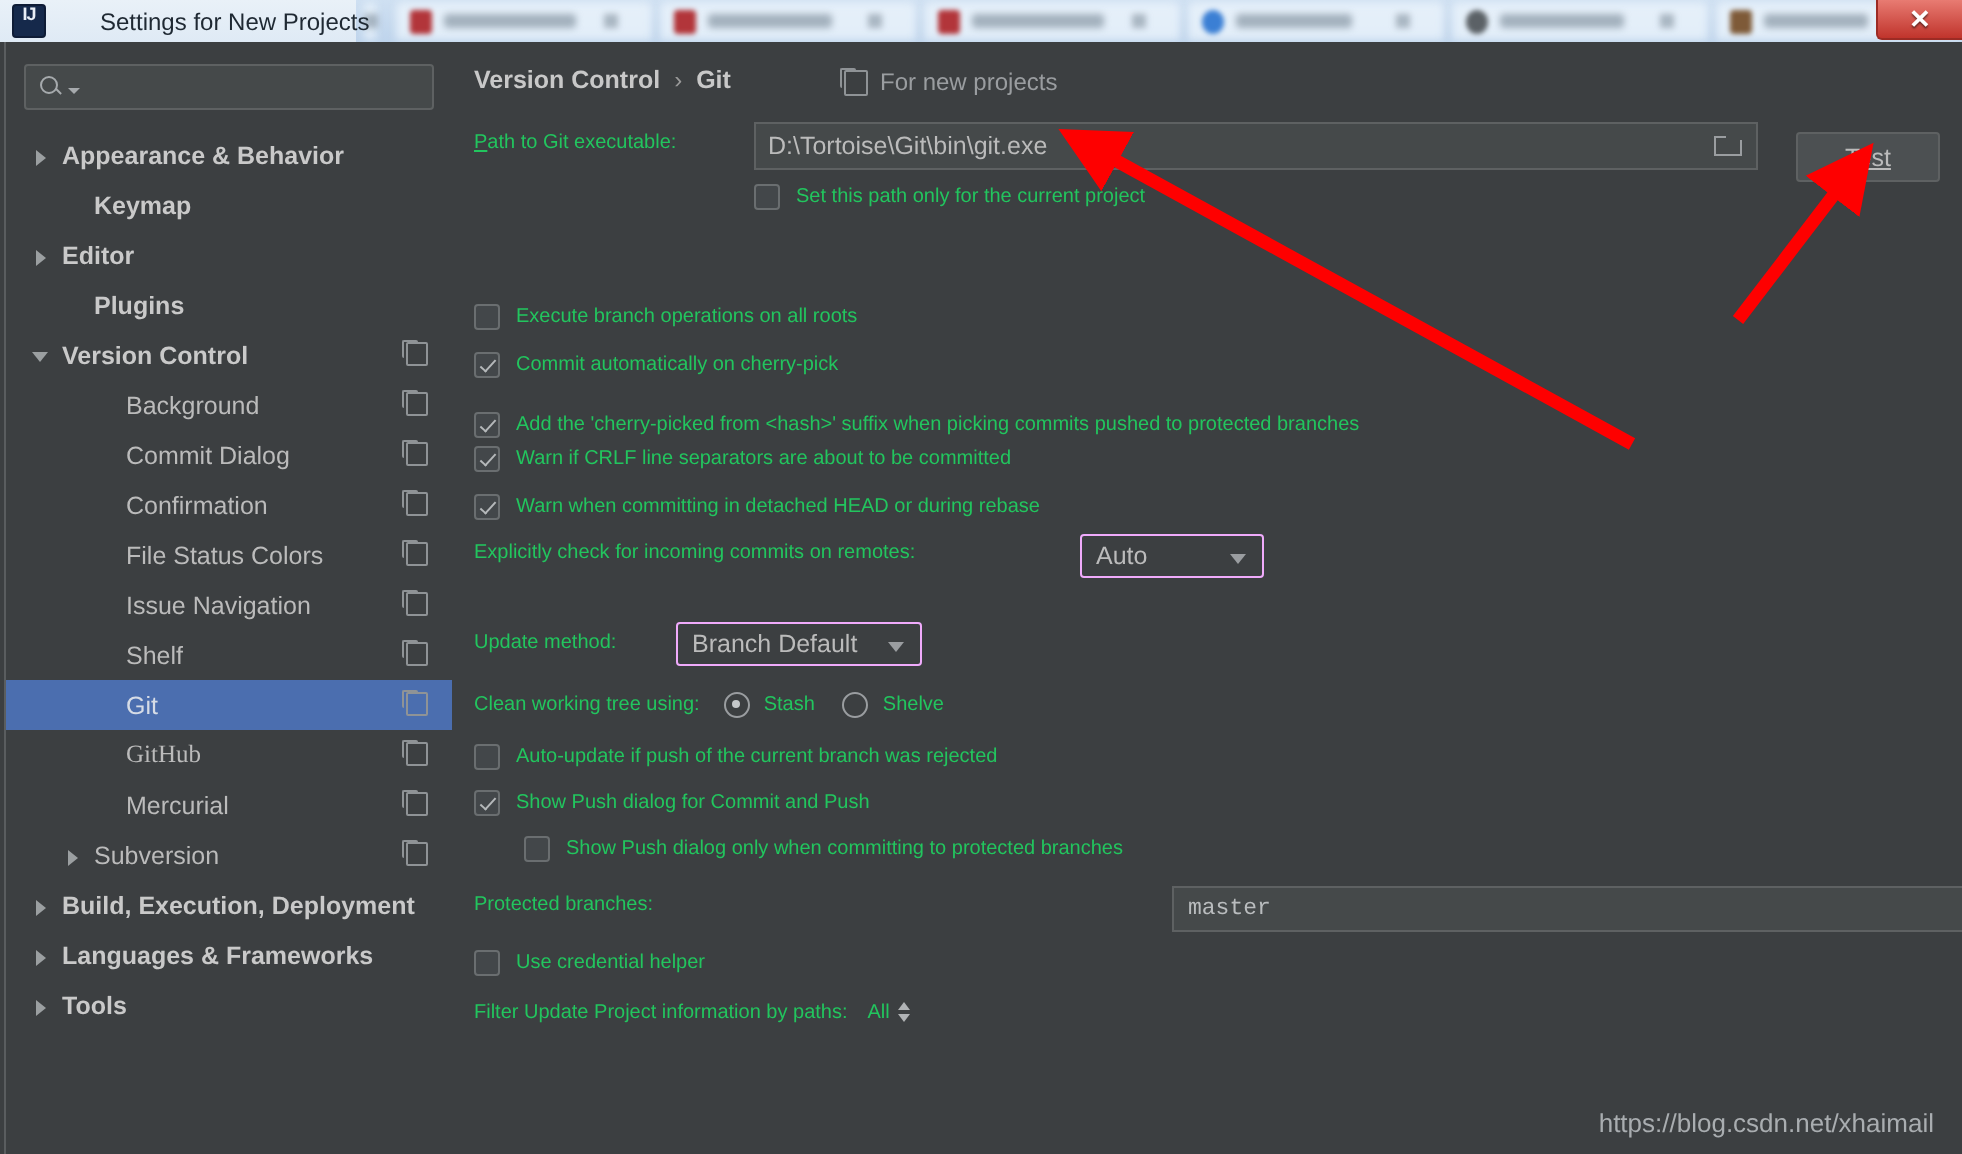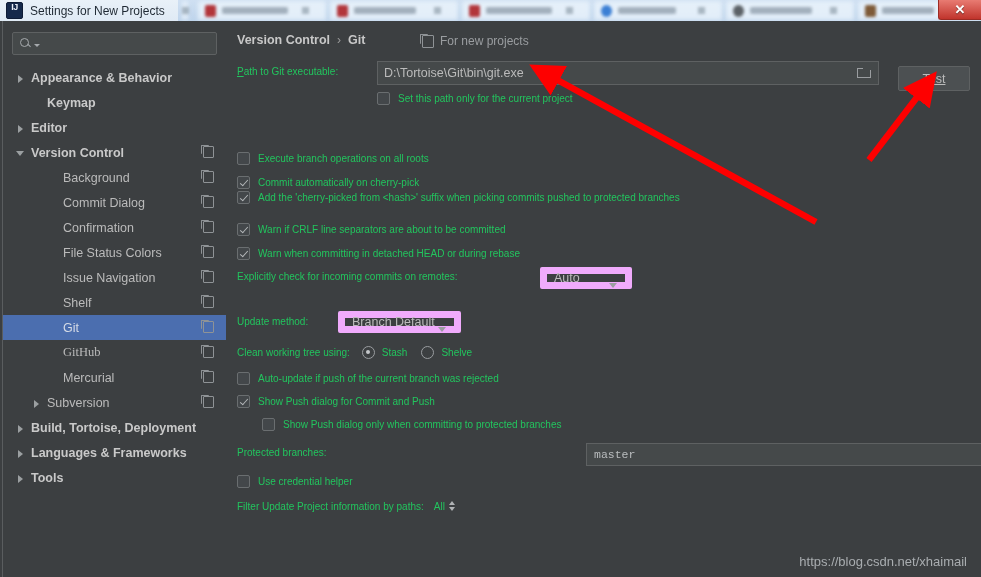--- a/index.html
+++ b/index.html
@@ -61,20 +61,21 @@
   }
 
   
   .titlebar {
     position: absolute; left: 0; top: 0;
     width: 178px; height: 21px;
     background: linear-gradient(#e9f1f8, #dfeaf5);
     display: flex; align-items: center;
     padding-left: 6px;
     box-sizing: border-box;
+    gap: 20px;
   }
   .ij-logo {
     width: 15px; height: 15px;
     background: #15294b;
     border: 1px solid #0e1c36;
     border-radius: 2px;
     position: relative; flex: none;
     margin-right: 7px;
   }
   .ij-logo::before {
@@ -324,21 +325,21 @@
     position: absolute; left: 3px; top: 3px;
     width: 4.4px; height: 4.4px;
     border-radius: 50%;
     background: #c5c8ca;
   }
 
   
   .combo {
     height: 22px;
     background: #3c3f41;
-    border: 7px solid #f0abfc;
+    border: 1px solid #f0abfc;
     border-radius: 2px;
     box-sizing: border-box;
     display: flex; align-items: center;
     padding-left: 7px;
     color: #bbbbbb; font-size: 12.5px;
     position: relative;
   }
   .combo-caret {
     position: absolute; right: 8px; top: 9px;
     width: 0; height: 0;
@@ -454,20 +455,24 @@
             <span class="tree-label">Appearance &amp; Behavior</span>
           </div>
           <div class="tree-row bold" style="padding-left: 30px;">
             <span class="arrow"></span>
             <span class="tree-label">Keymap</span>
           </div>
           <div class="tree-row bold" style="padding-left: 14px;">
             <span class="arrow right"></span>
             <span class="tree-label">Editor</span>
           </div>
+          <div class="tree-row bold" style="padding-left: 30px;">
+            <span class="arrow"></span>
+            <span class="tree-label">Plugins</span>
+          </div>
           <div class="tree-row bold" style="padding-left: 14px;">
             <span class="arrow down"></span>
             <span class="tree-label">Version Control</span>
             <span class="copy-ico"></span>
           </div>
           <div class="tree-row" style="padding-left: 46px;">
             <span class="arrow"></span>
             <span class="tree-label">Background</span>
             <span class="copy-ico"></span>
           </div>
@@ -511,21 +516,21 @@
             <span class="tree-label">Mercurial</span>
             <span class="copy-ico"></span>
           </div>
           <div class="tree-row" style="padding-left: 30px;">
             <span class="arrow right"></span>
             <span class="tree-label">Subversion</span>
             <span class="copy-ico"></span>
           </div>
           <div class="tree-row bold" style="padding-left: 14px;">
             <span class="arrow right"></span>
-            <span class="tree-label">Build, Tortoise, Deployment</span>
+            <span class="tree-label">Build, Execution, Deployment</span>
           </div>
           <div class="tree-row bold" style="padding-left: 14px;">
             <span class="arrow right"></span>
             <span class="tree-label">Languages &amp; Frameworks</span>
           </div>
           <div class="tree-row bold" style="padding-left: 14px;">
             <span class="arrow right"></span>
             <span class="tree-label">Tools</span>
           </div>
         </div>
@@ -559,21 +564,21 @@
 
       <div id="cbgroup">
           <div class="row" style="left: 11px; top: 131px;">
             <span class="cb"></span>
             <span class="lbl">Execute branch operations on all roots</span>
           </div>
           <div class="row" style="left: 11px; top: 155px;">
             <span class="cb checked"></span>
             <span class="lbl">Commit automatically on cherry-pick</span>
           </div>
-          <div class="row" style="left: 11px; top: 170px;">
+          <div class="row" style="left: 11px; top: 185px;">
             <span class="cb checked"></span>
             <span class="lbl">Add the 'cherry-picked from &lt;hash&gt;' suffix when picking commits pushed to protected branches</span>
           </div>
           <div class="row" style="left: 11px; top: 202px;">
             <span class="cb checked"></span>
             <span class="lbl">Warn if CRLF line separators are about to be committed</span>
           </div>
           <div class="row" style="left: 11px; top: 226px;">
             <span class="cb checked"></span>
             <span class="lbl">Warn when committing in detached HEAD or during rebase</span>

